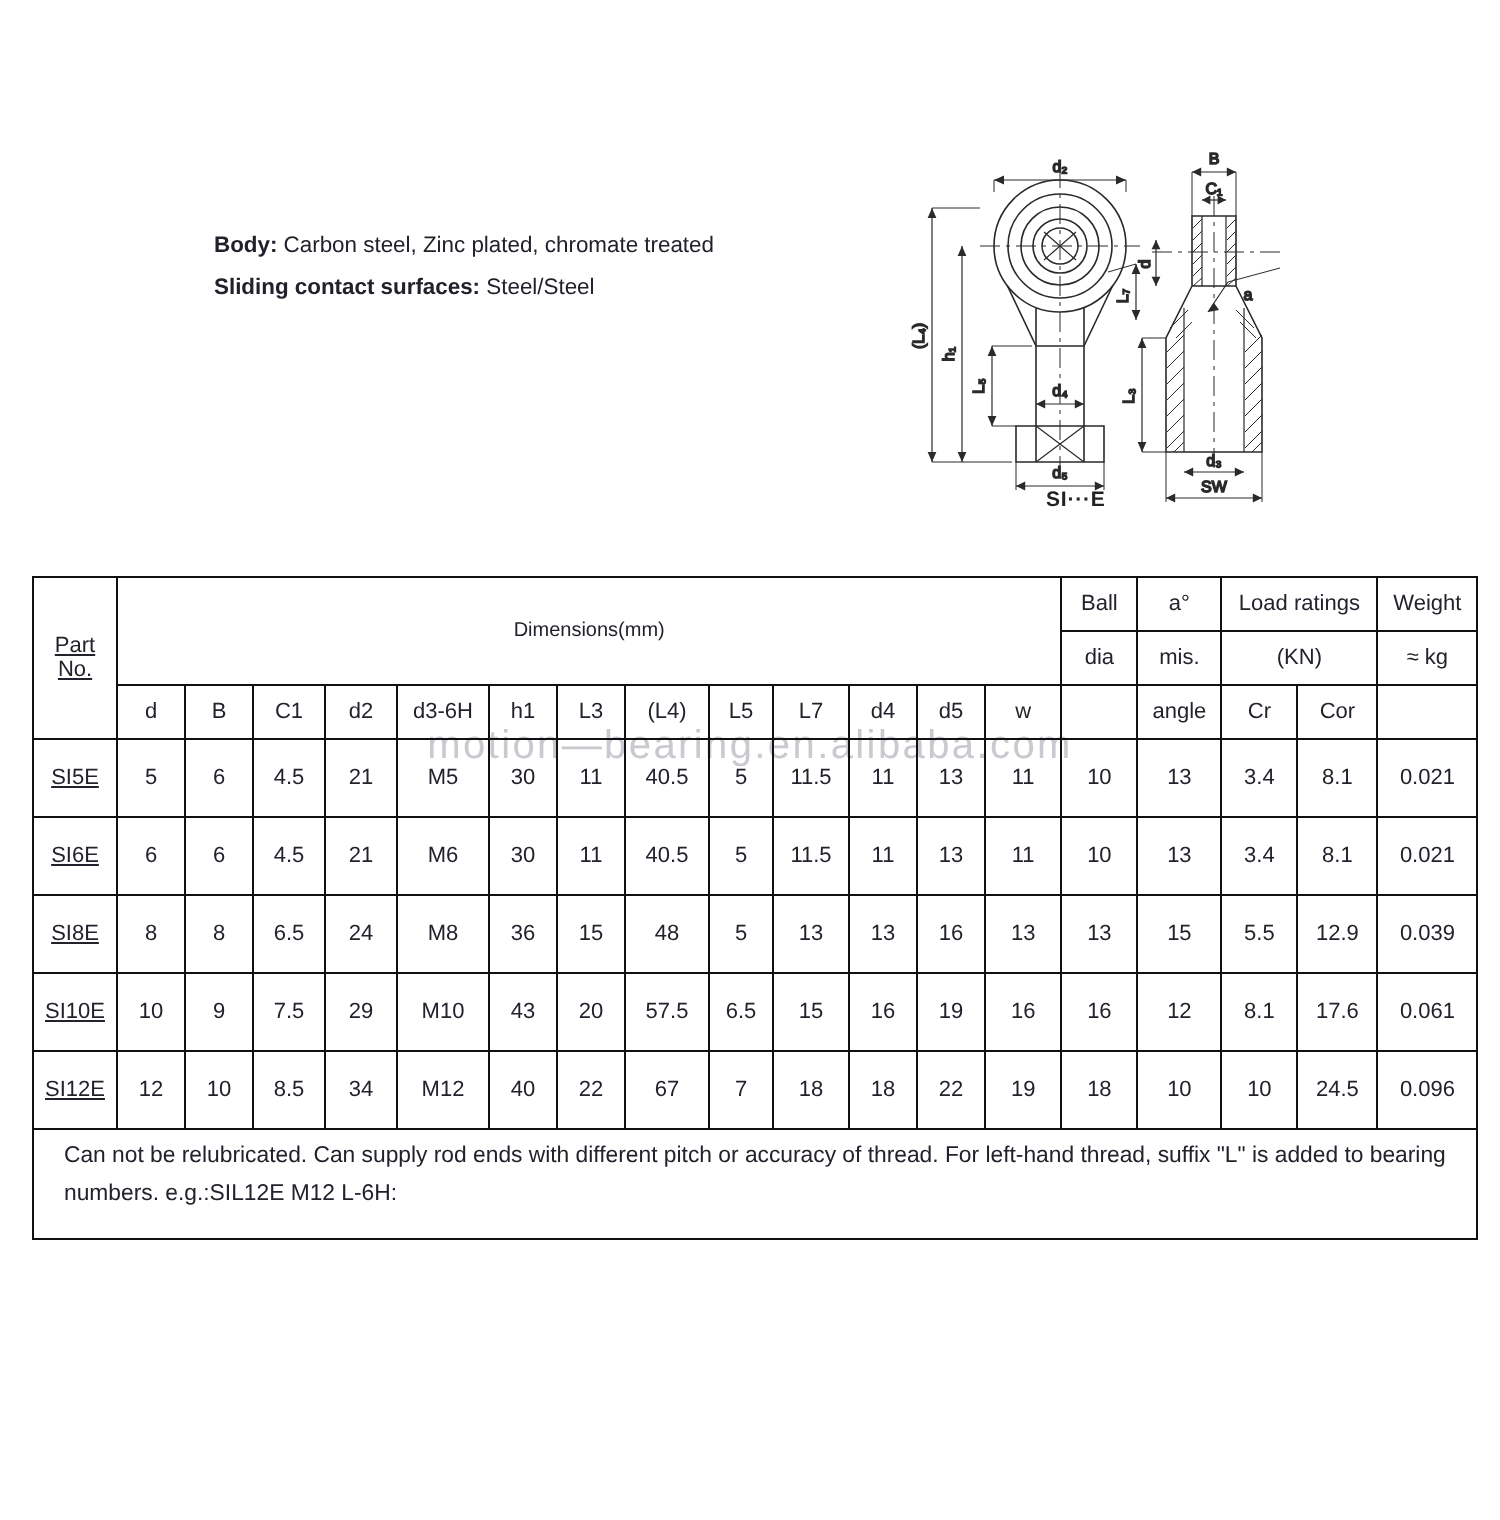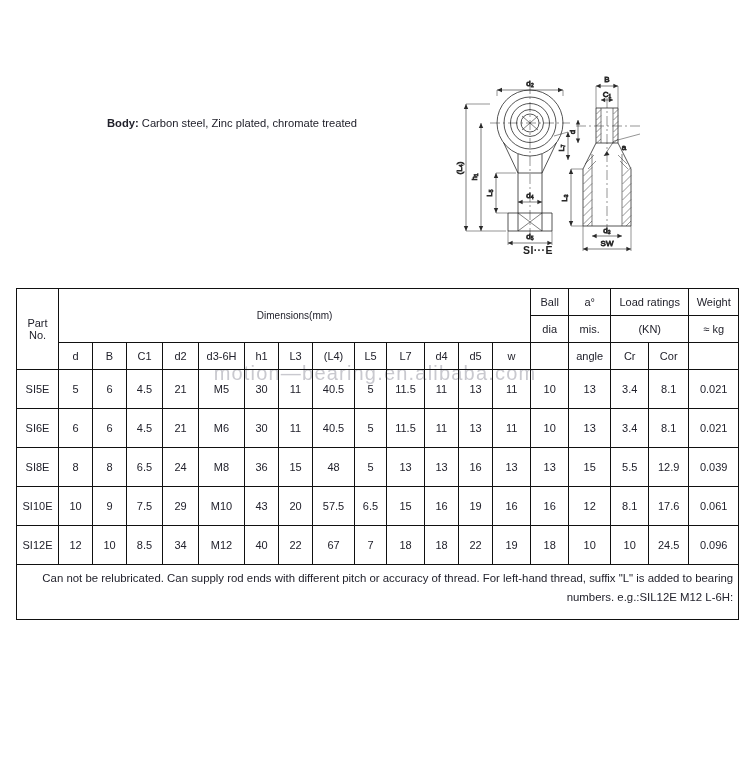--- a/index.html
+++ b/index.html
@@ -66,27 +66,28 @@
     vertical-align: middle;
     font-size: 11px;
     color: #22222c;
     padding: 0;
     height: 26px;
     background: transparent;
   }
   #spec-table td.hd { font-size: 11px; }
   #spec-table td.partno {
     font-size: 11px;
+    text-decoration: underline;
   }
   #spec-table tr.data-row td { height: 38px; }
   #spec-table td.note {
-    text-align: right;
+    text-align: left;
     font-size: 11.4px;
     line-height: 19px;
-    padding: 4px 5px 6px 5px;
+    padding: 4px 5px 6px 15px;
     height: 44px;
     vertical-align: top;
   }
   #spec-table td.dims-head { font-size: 10px; }
 
   
   #watermark {
     position: absolute;
     left: 0;
     top: 362px;
@@ -99,20 +100,23 @@
     pointer-events: none;
     white-space: nowrap;
   }
 </style>
 </head>
 <body>
 
 <div id="spec-block">
   <div class="spec-line">
     <span class="k">Body:</span><span> Carbon steel, Zinc plated, chromate treated</span>
+  </div>
+  <div class="spec-line">
+    <span class="k">Sliding contact surfaces:</span><span> Steel/Steel</span>
   </div>
 </div>
 
 <div id="drawing">
 <svg width="276" height="240" viewBox="0 0 276 240">
   <g fill="none" stroke="#2a2a2a" stroke-width="0.8">
 
     <path d="M 102 87 A 33 33 0 1 1 102 87 Z"></path>
     <circle cx="102" cy="87" r="33"></circle>
     <path d="M 75.5 106.5 L 90 137 L 114 137 L 128.5 106.5"></path>

